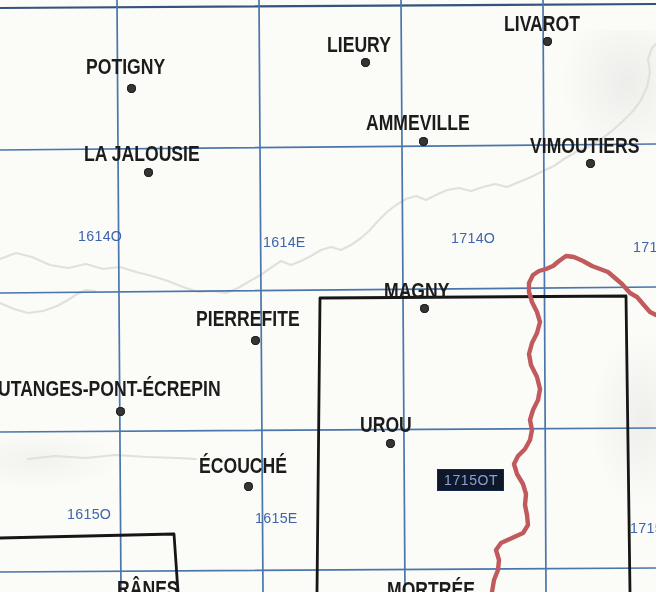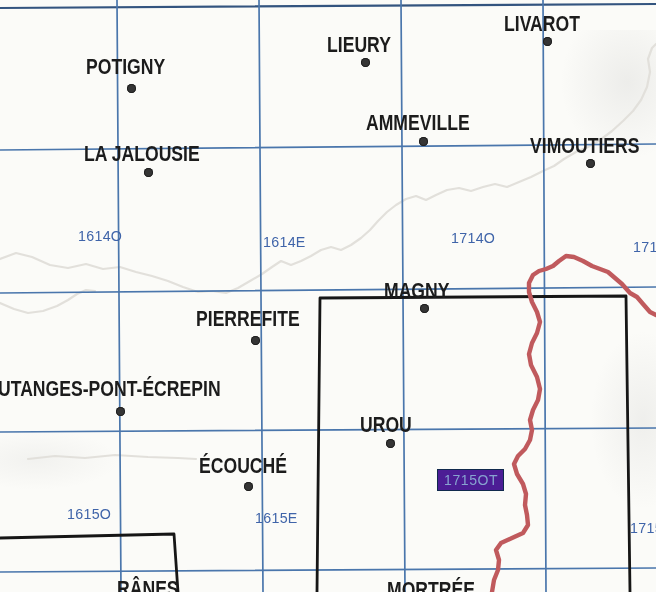--- a/index.html
+++ b/index.html
@@ -48,21 +48,21 @@
       <polyline points="117,0 121,592" fill="none" stroke="#4a76ac" stroke-width="1.7" stroke-linejoin="round" stroke-linecap="round"></polyline>
       <polyline points="259,0 263,592" fill="none" stroke="#4a76ac" stroke-width="1.7" stroke-linejoin="round" stroke-linecap="round"></polyline>
       <polyline points="401,0 405,592" fill="none" stroke="#4a76ac" stroke-width="1.7" stroke-linejoin="round" stroke-linecap="round"></polyline>
       <polyline points="543,0 546,592" fill="none" stroke="#4a76ac" stroke-width="1.7" stroke-linejoin="round" stroke-linecap="round"></polyline>
       <polyline points="317,592 320,298 626,296 630,592" fill="none" stroke="#161616" stroke-width="2.8" stroke-linejoin="round" stroke-linecap="round"></polyline>
       <polyline points="0,538 174,534 178,592" fill="none" stroke="#161616" stroke-width="2.8" stroke-linejoin="round" stroke-linecap="round"></polyline>
       <polyline points="656,315 650,312 643,304 637,297 630,293 622,284 615,278 608,272 600,269 592,266 583,261 574,257 566,256 559,261 553,266 546,269 539,271 533,275 529,283 529,292 532,302 537,312 540,322 537,333 532,343 529,354 531,365 537,377 540,389 538,400 533,410 530,420 532,430 530,440 525,449 518,456 514,464 517,474 523,484 526,494 525,505 527,515 528,525 523,533 512,538 501,543 496,550 499,560 498,570 494,580 492,592" fill="none" stroke="#c05a5d" stroke-width="4.4" stroke-linejoin="round" stroke-linecap="round"></polyline>
     </svg>
 
   <div class="labels-layer">
-    <div class="sheet-highlight" style="left: 437px; top: 469px; background: #4c1d95; color: rgb(135, 164, 208); border: 1px solid rgb(16, 41, 77);">1715OT</div>
+    <div class="sheet-highlight" style="left: 437px; top: 469px; background: #0f172a; color: rgb(135, 164, 208); border: 1px solid rgb(16, 41, 77);">1715OT</div>
   <div class="town-dot" style="left: 126.5px; top: 83.5px;"></div>
       <div class="town-label" style="left: 86px; top: 56px; color: rgb(28, 28, 28);">POTIGNY</div>
       <div class="town-dot" style="left: 360.5px; top: 57.5px;"></div>
       <div class="town-label" style="left: 327px; top: 34px; color: rgb(28, 28, 28);">LIEURY</div>
       <div class="town-dot" style="left: 542.5px; top: 36.5px;"></div>
       <div class="town-label" style="left: 504px; top: 13px; color: rgb(28, 28, 28);">LIVAROT</div>
       <div class="town-dot" style="left: 418.5px; top: 136.5px;"></div>
       <div class="town-label" style="left: 366px; top: 112px; color: rgb(28, 28, 28);">AMMEVILLE</div>
       <div class="town-dot" style="left: 585.5px; top: 158.5px;"></div>
       <div class="town-label" style="left: 530px; top: 135px; color: rgb(28, 28, 28);">VIMOUTIERS</div>

